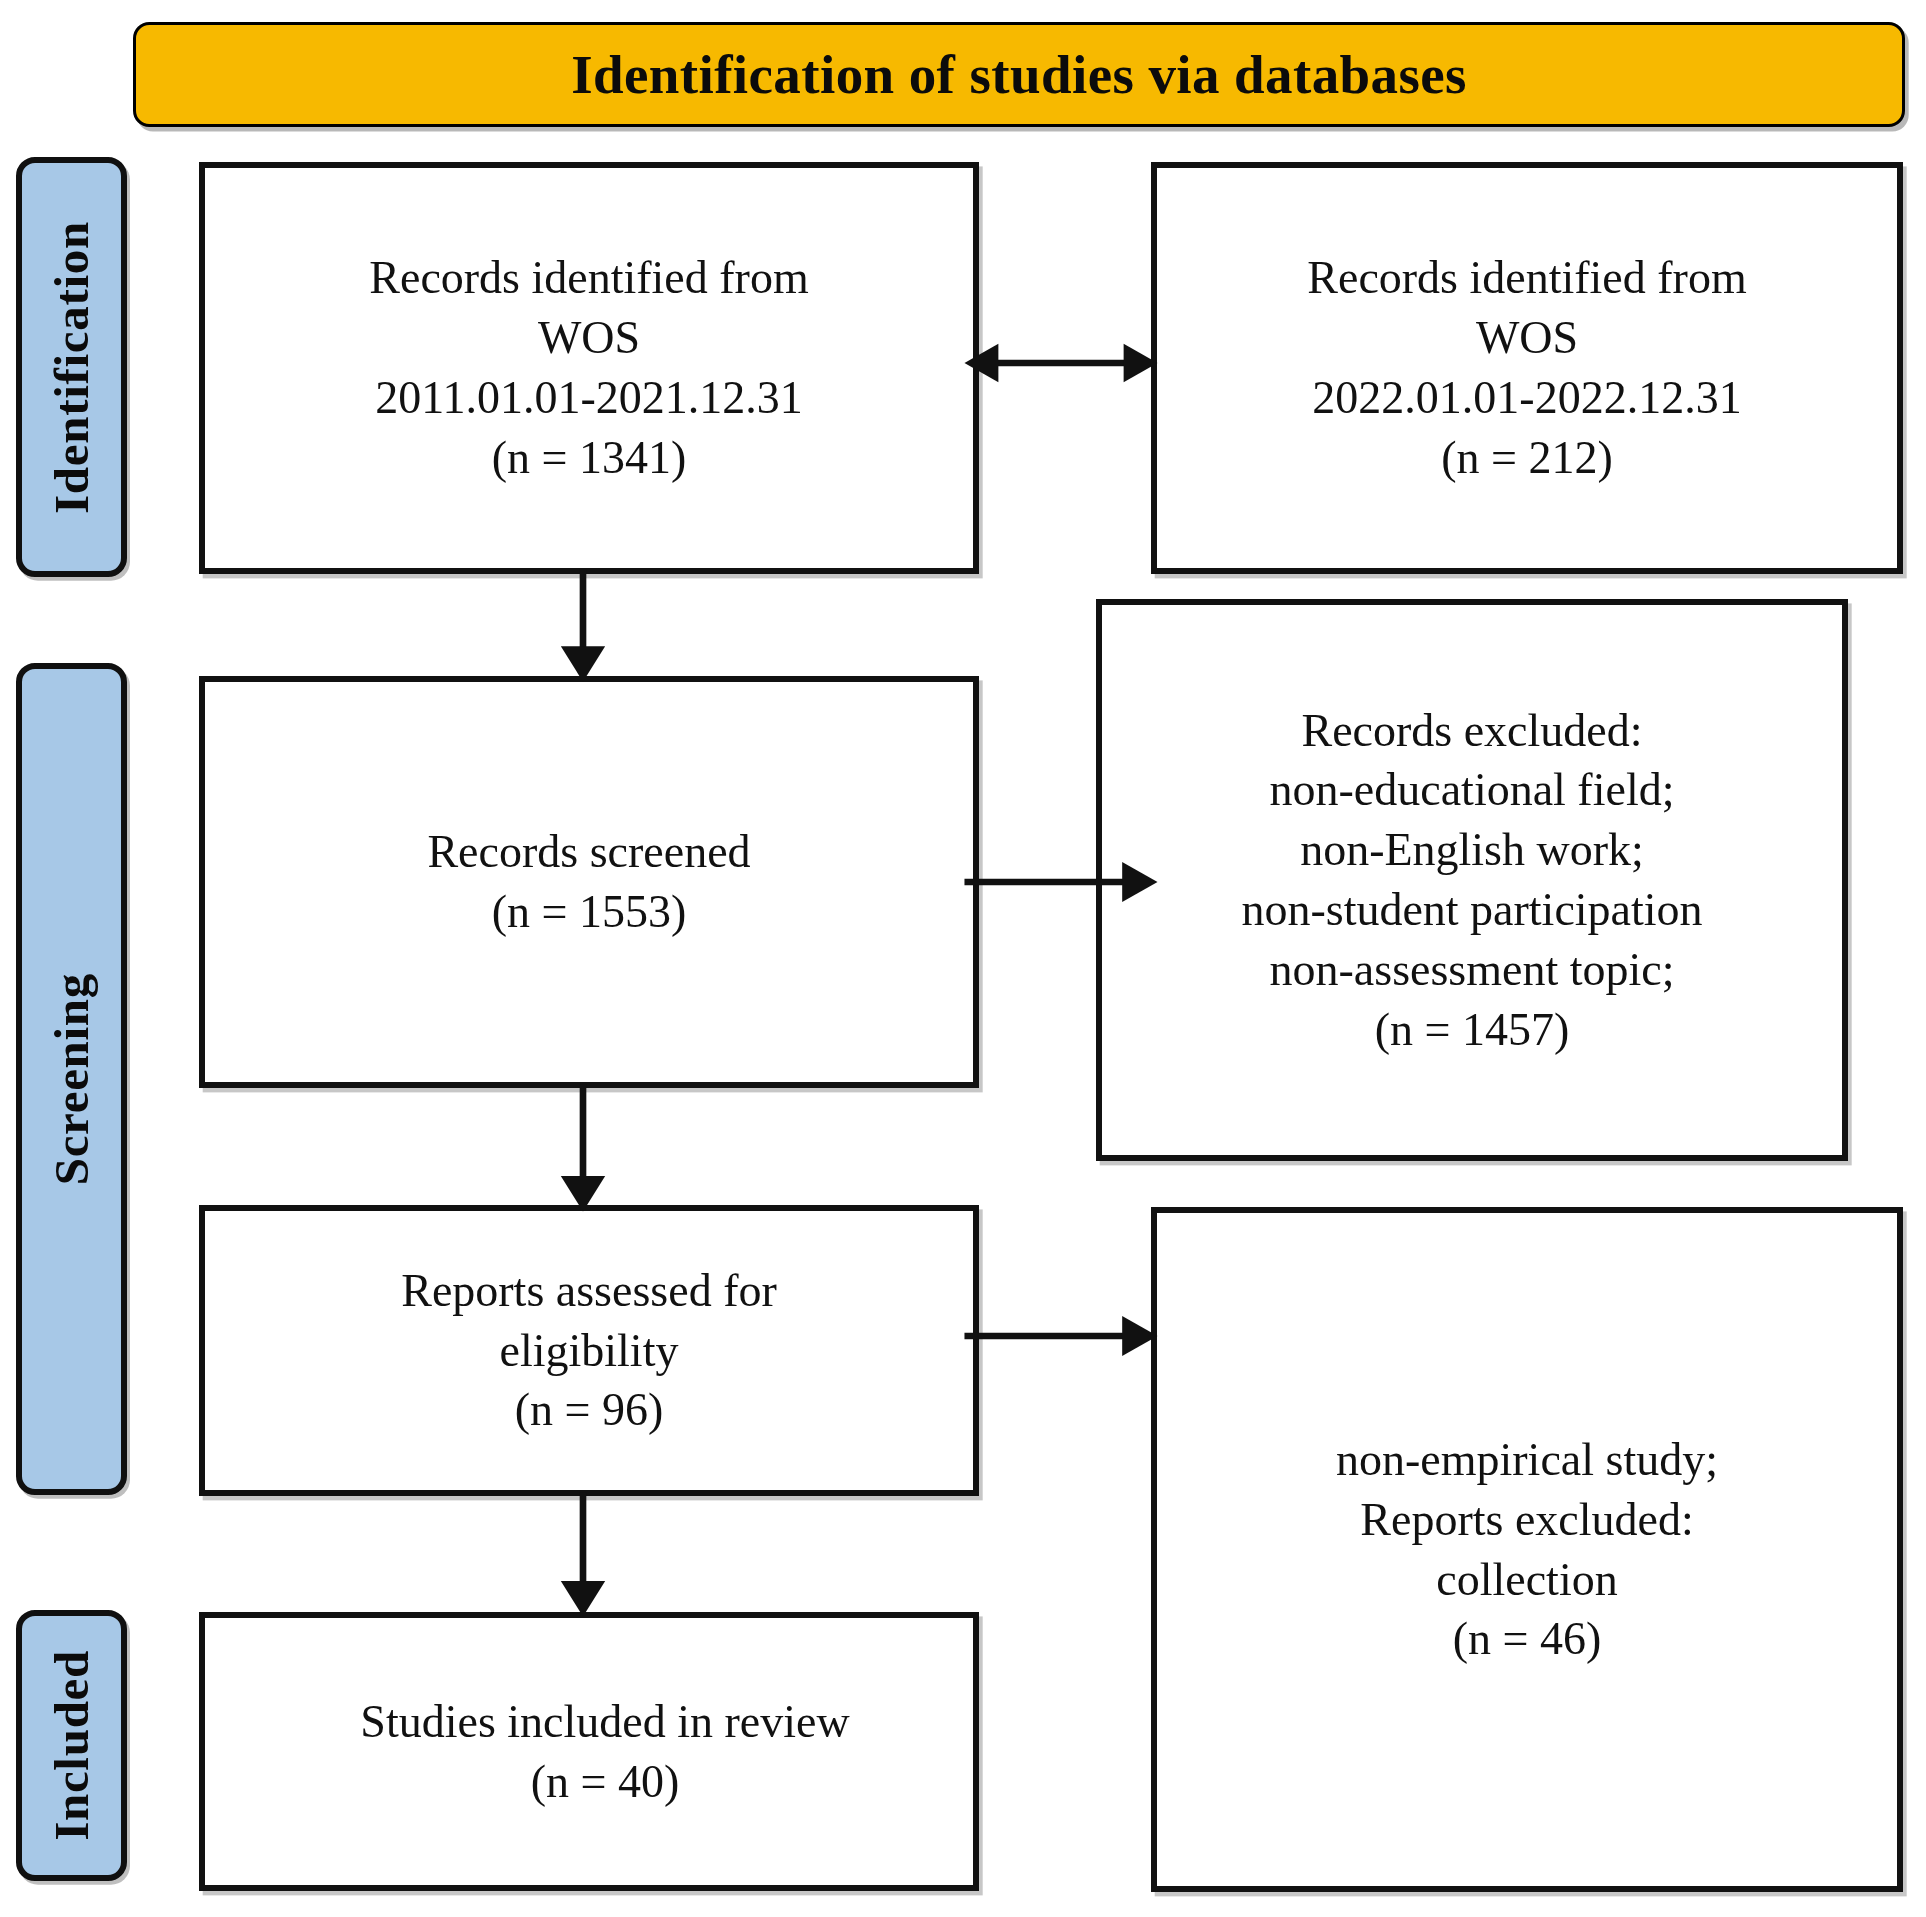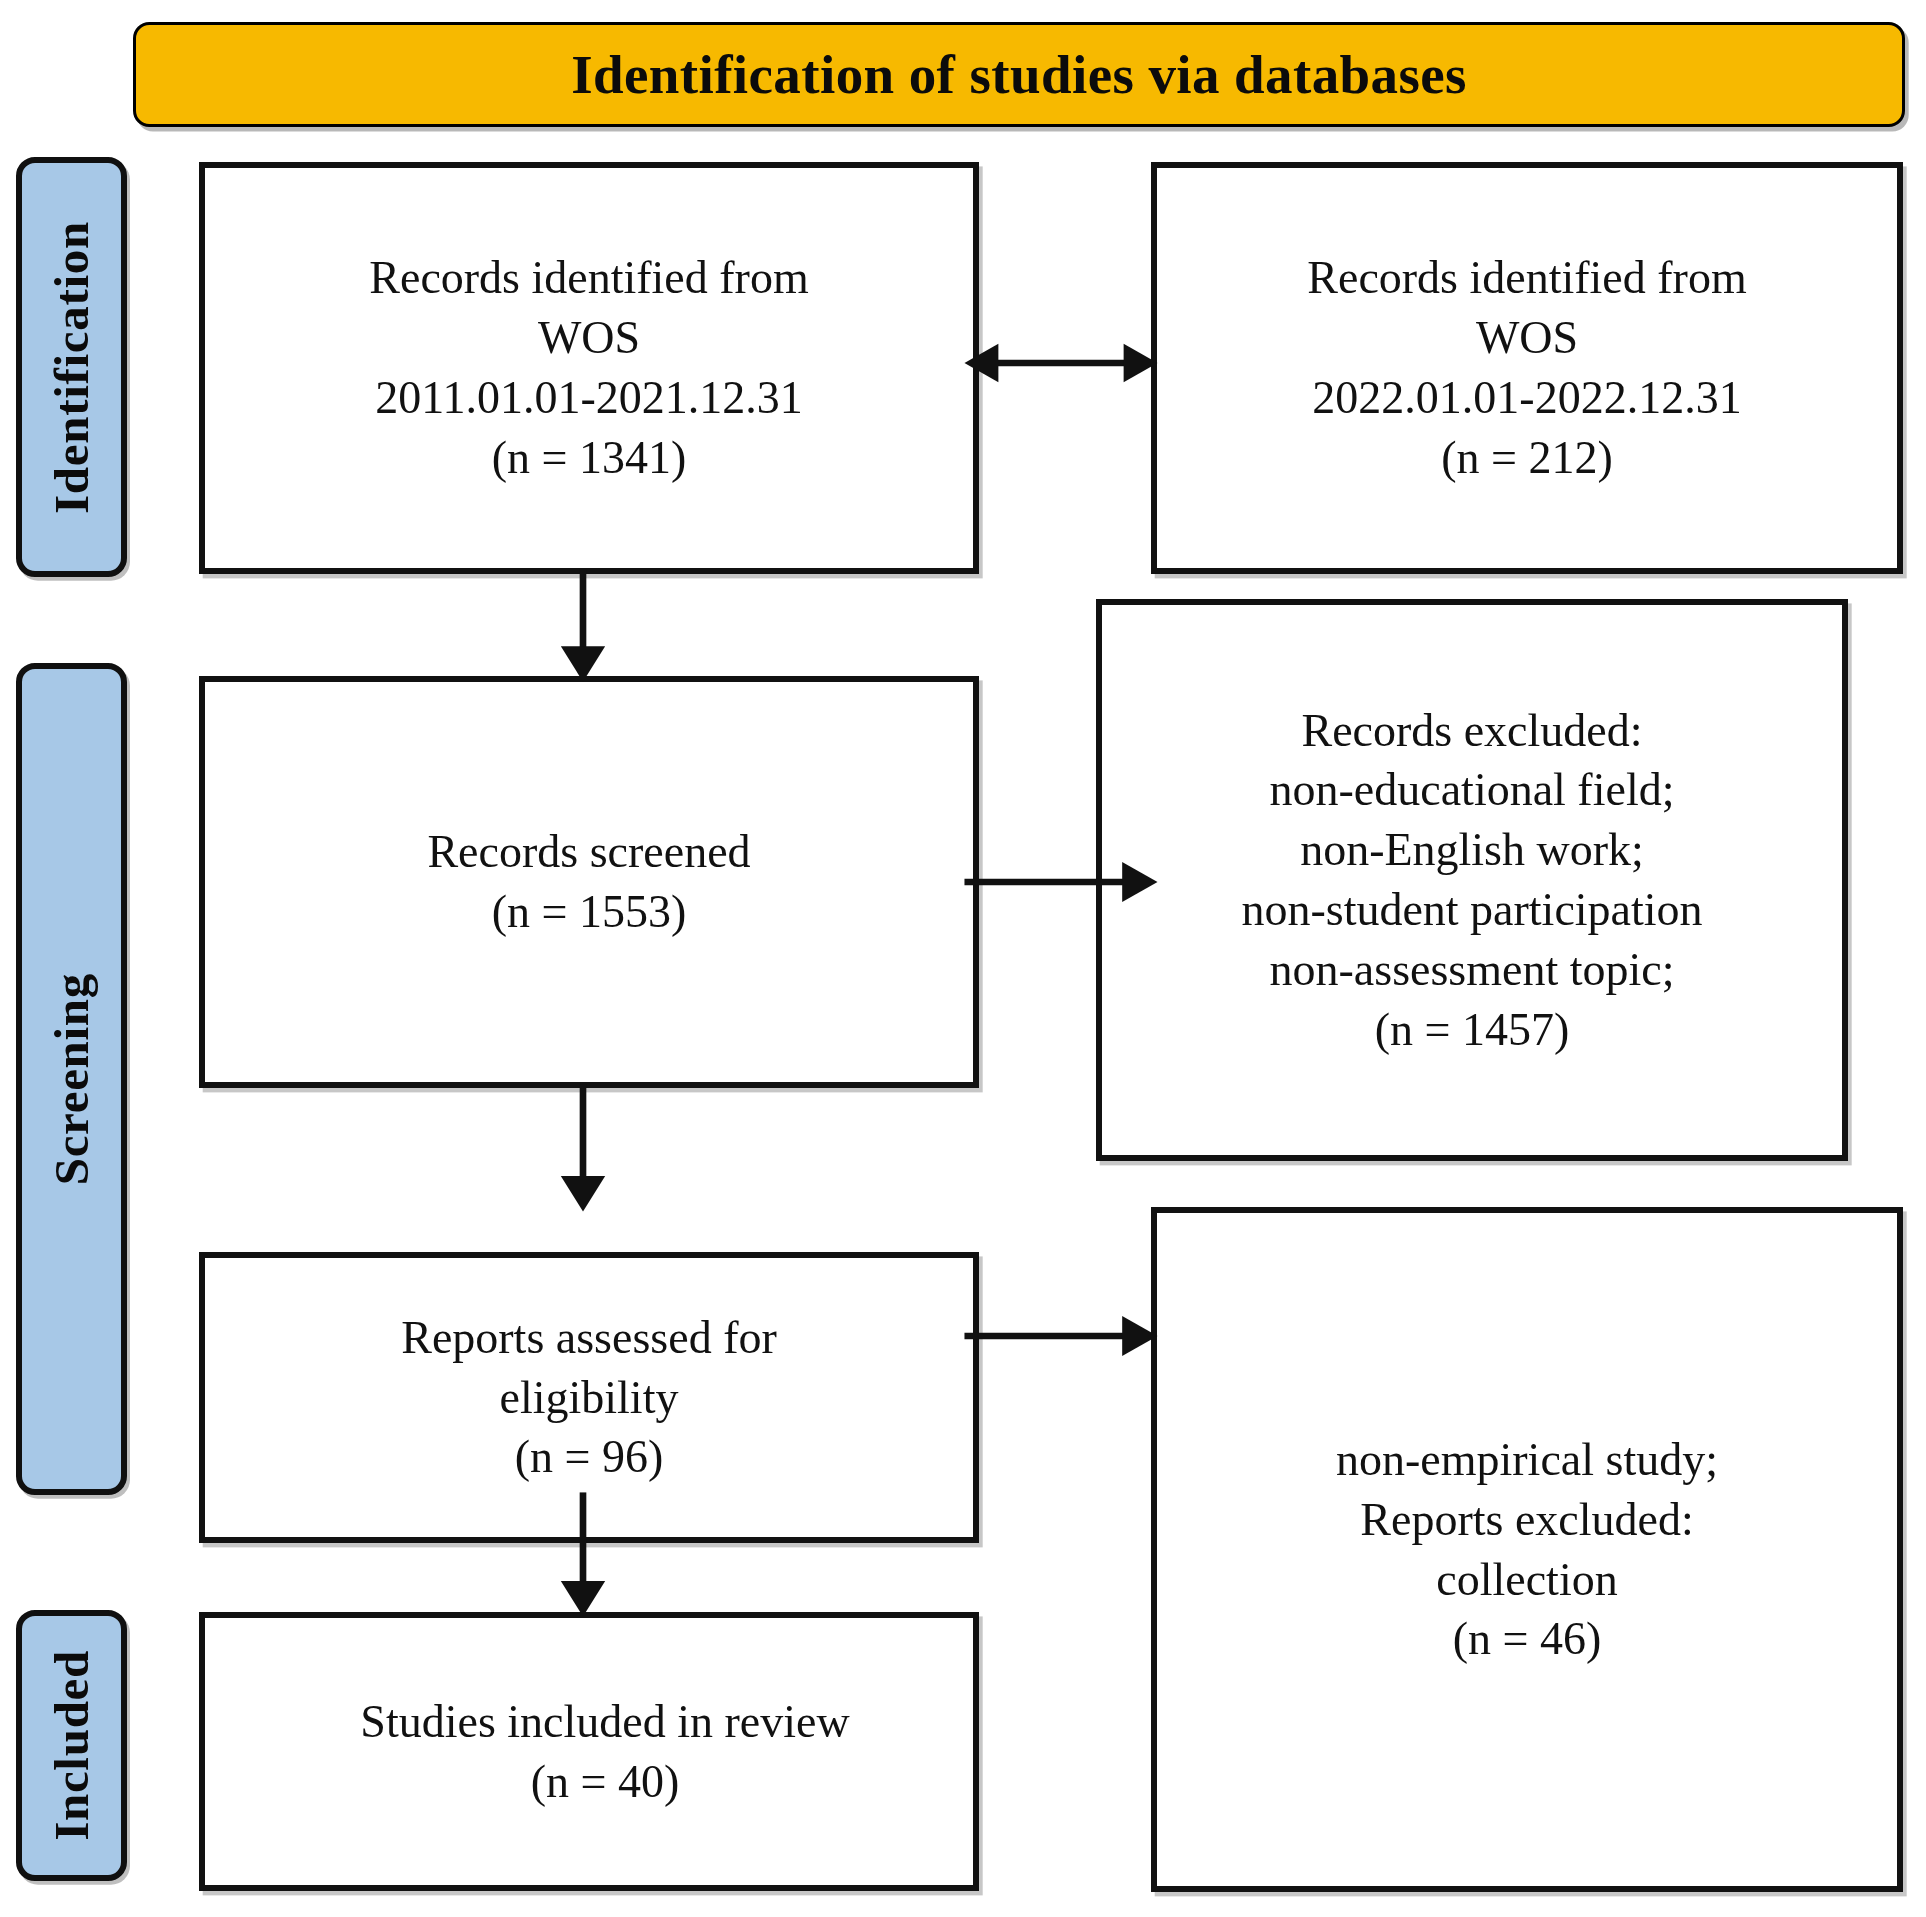--- a/index.html
+++ b/index.html
@@ -88,21 +88,21 @@
     font-size: 46px;
     line-height: 1.30;
     color: #111111;
     text-align: right;
     white-space: nowrap;
   }
 
   
   #box-wos-old   { left: 199px;  top: 162px;  width: 780px; height: 412px; }
   #box-screened  { left: 199px;  top: 676px;  width: 780px; height: 412px; }
-  #box-eligible  { left: 199px;  top: 1205px; width: 780px; height: 291px; margin-top: 47px; }
+  #box-eligible  { left: 199px;  top: 1205px; width: 780px; height: 291px; }
   #box-included  { left: 199px;  top: 1612px; width: 780px; height: 279px; padding-left: 32px; }
 
   
   #box-wos-new   { left: 1151px; top: 162px;  width: 752px; height: 412px; }
   #box-rec-excl  { left: 1096px; top: 599px;  width: 752px; height: 562px; font-family: Liberation Serif, serif; }
   #box-rep-excl  { left: 1151px; top: 1207px; width: 752px; height: 685px; }
 
   
   .arrow-svg {
     position: absolute;

